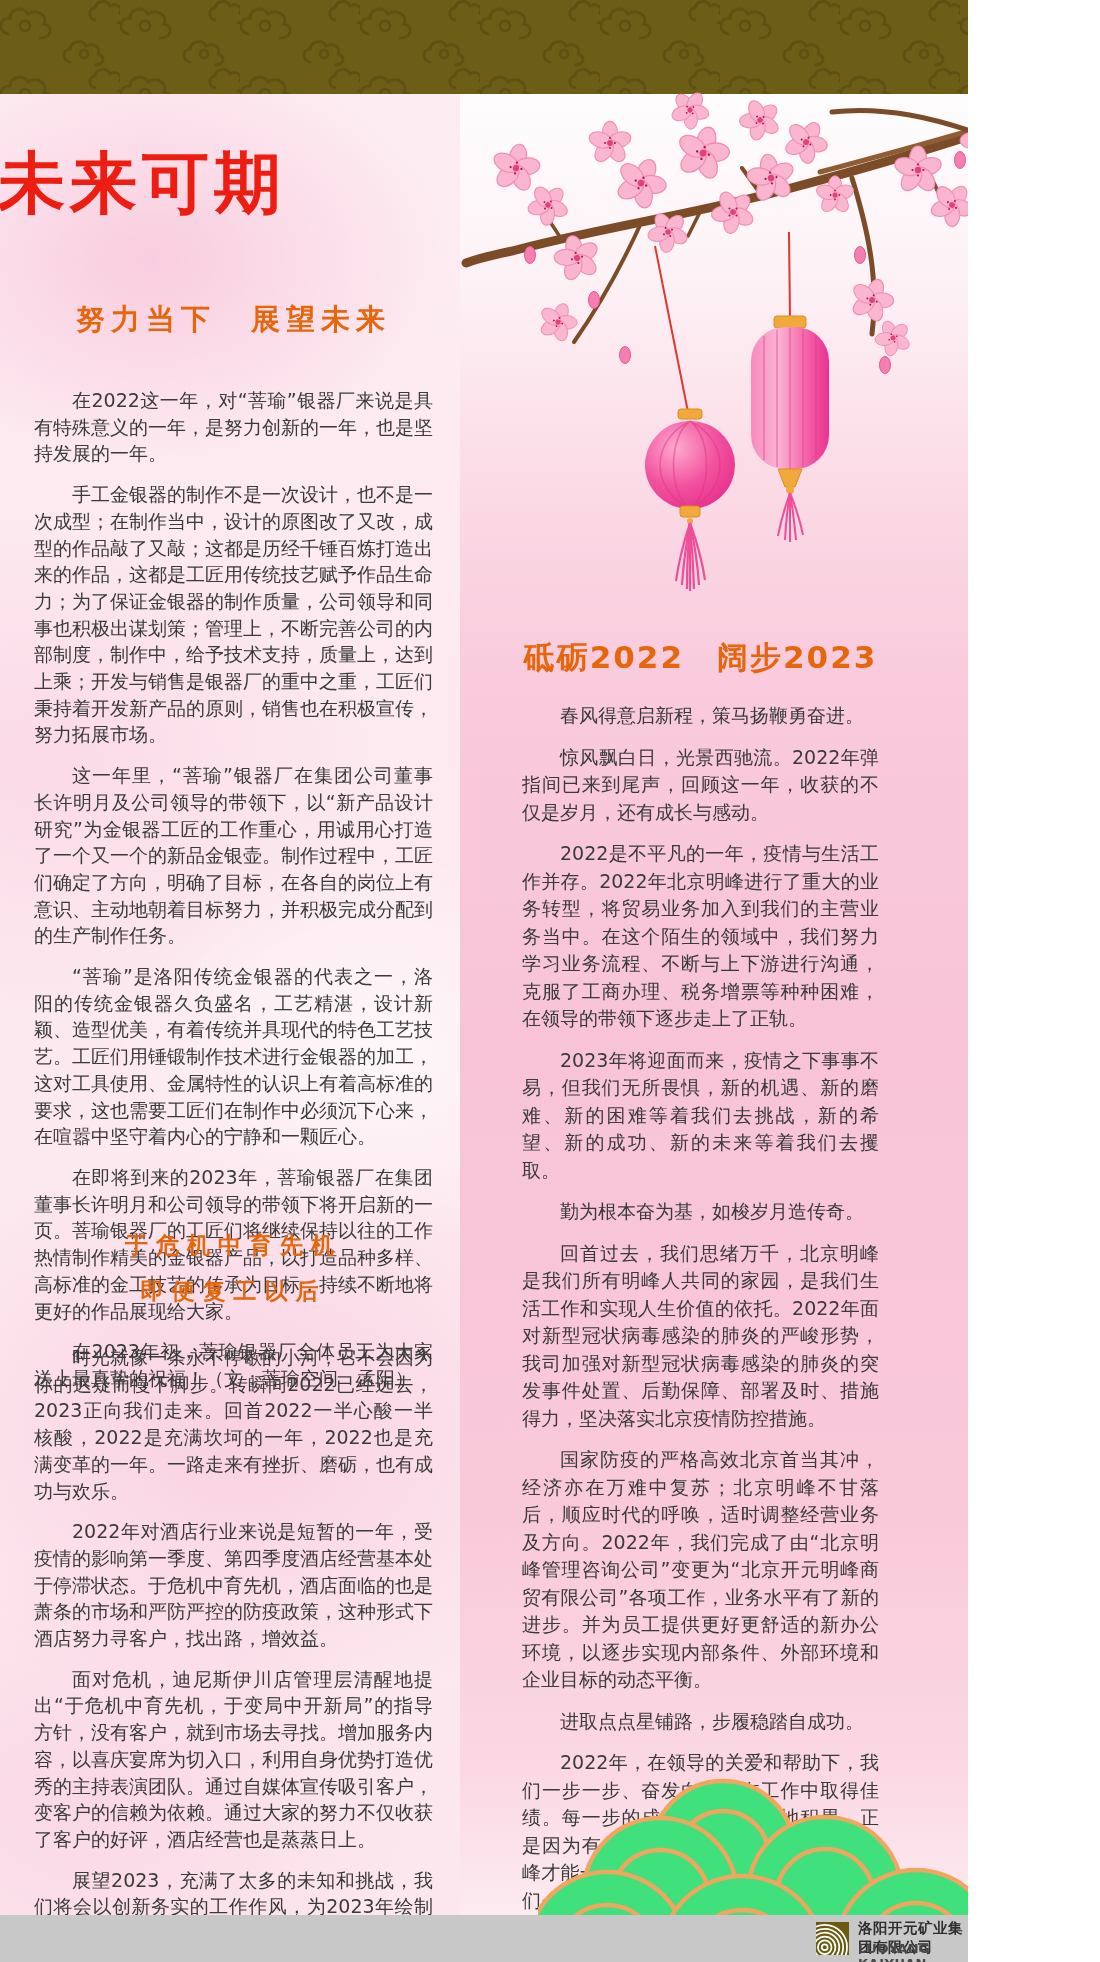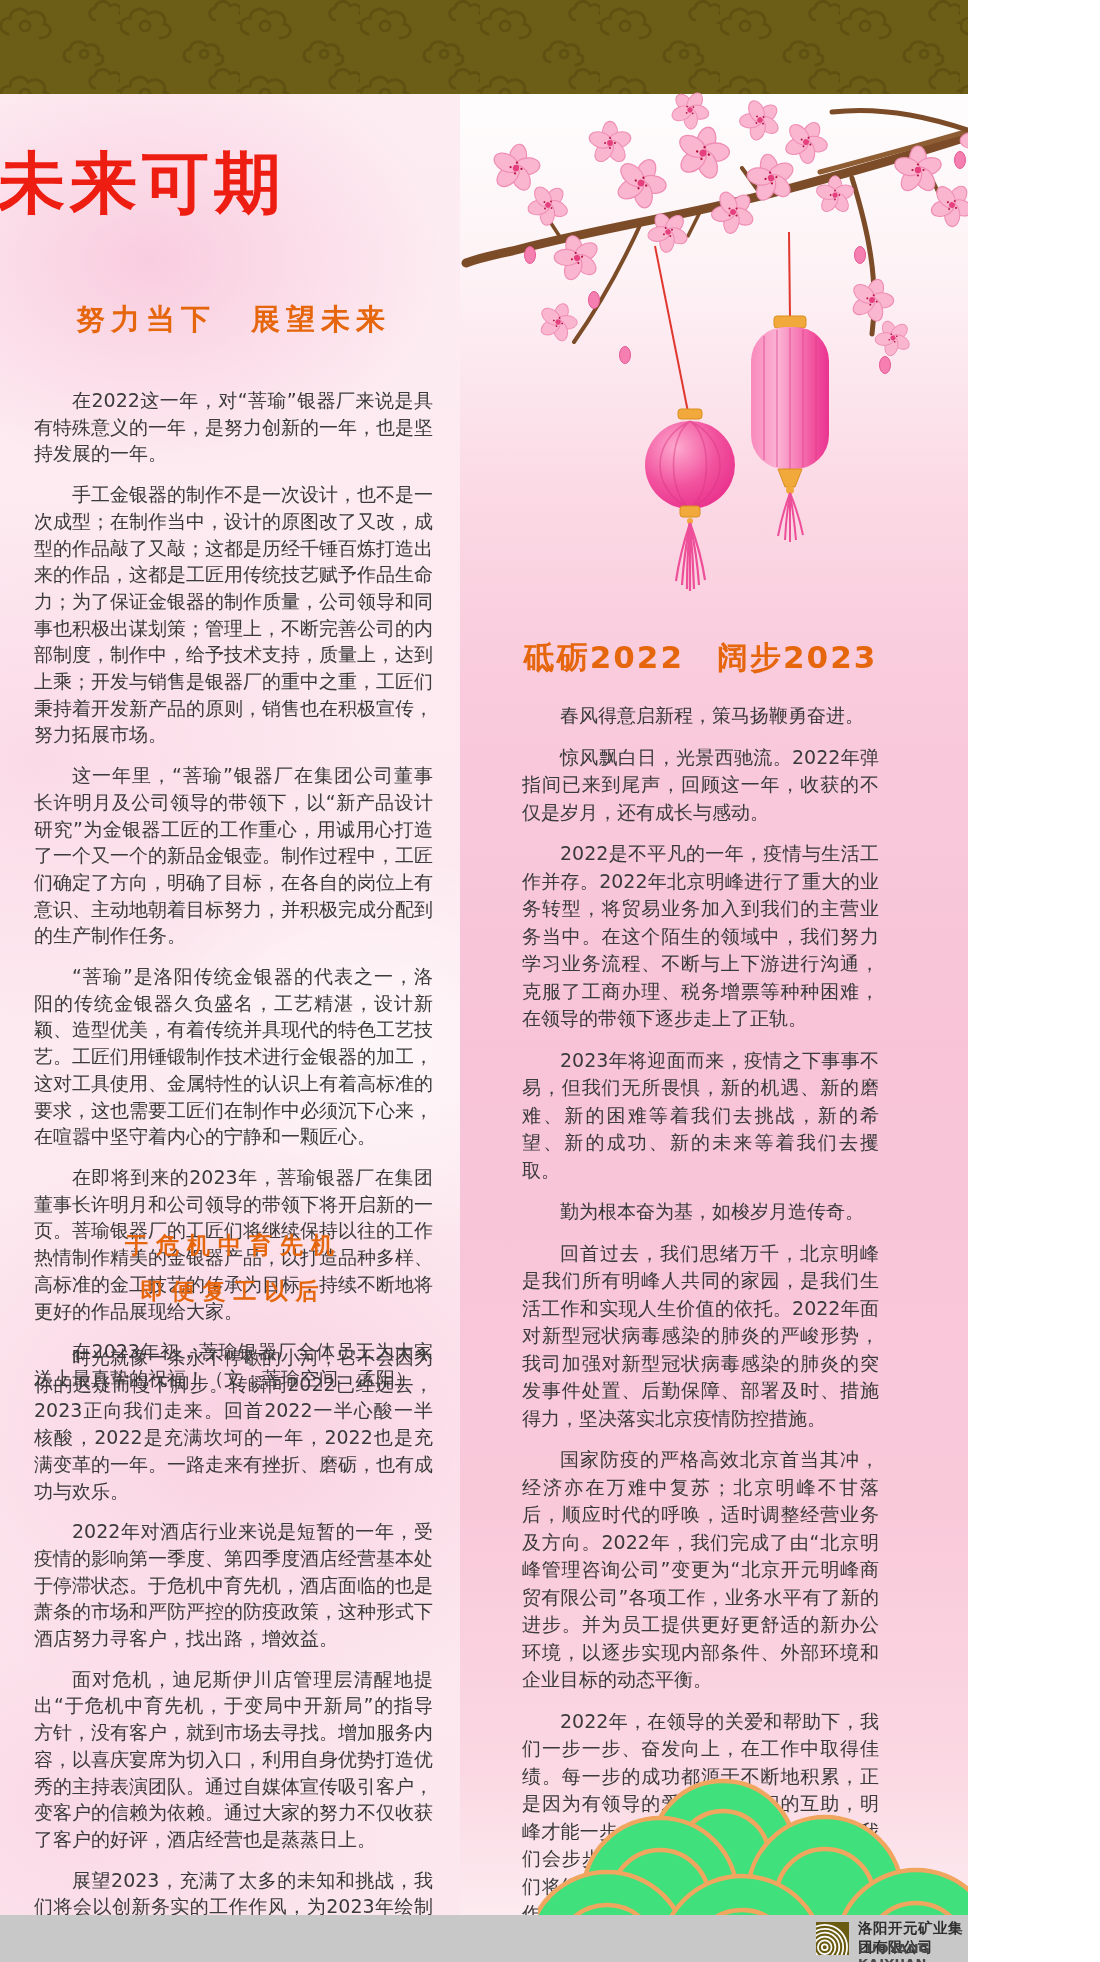--- a/index.html
+++ b/index.html
@@ -210,20 +210,21 @@
   <section>
     <h2 class="ah a3h">砥砺2022　阔步2023</h2>
     <div class="abody a3b">
         <p>春风得意启新程，策马扬鞭勇奋进。</p>
         <p>惊风飘白日，光景西驰流。2022年弹指间已来到尾声，回顾这一年，收获的不仅是岁月，还有成长与感动。</p>
         <p>2022是不平凡的一年，疫情与生活工作并存。2022年北京明峰进行了重大的业务转型，将贸易业务加入到我们的主营业务当中。在这个陌生的领域中，我们努力学习业务流程、不断与上下游进行沟通，克服了工商办理、税务增票等种种困难，在领导的带领下逐步走上了正轨。</p>
         <p>2023年将迎面而来，疫情之下事事不易，但我们无所畏惧，新的机遇、新的磨难、新的困难等着我们去挑战，新的希望、新的成功、新的未来等着我们去攫取。</p>
         <p>勤为根本奋为基，如梭岁月造传奇。</p>
         <p>回首过去，我们思绪万千，北京明峰是我们所有明峰人共同的家园，是我们生活工作和实现人生价值的依托。2022年面对新型冠状病毒感染的肺炎的严峻形势，我司加强对新型冠状病毒感染的肺炎的突发事件处置、后勤保障、部署及时、措施得力，坚决落实北京疫情防控措施。</p>
         <p>国家防疫的严格高效北京首当其冲，经济亦在万难中复苏；北京明峰不甘落后，顺应时代的呼唤，适时调整经营业务及方向。2022年，我们完成了由“北京明峰管理咨询公司”变更为“北京开元明峰商贸有限公司”各项工作，业务水平有了新的进步。并为员工提供更好更舒适的新办公环境，以逐步实现内部条件、外部环境和企业目标的动态平衡。</p>
+        <p>进取点点星铺路，步履稳踏自成功。</p>
         <p>2022年，在领导的关爱和帮助下，我们一步一步、奋发向上，在工作中取得佳绩。每一步的成功都源于不断地积累，正是因为有领导的爱护和同事间的互助，明峰才能一步一个脚印走到今天。2023年我们会步步坚持，步步努力，认真上进。我们将继续在上级领导的带领下，以业务工作为中心，立足岗位，努力奋进认真完成上级交代的各项任务。在此感谢公司，因为有梦我们相聚一起，机遇与挑战并存，撒播一年的汗水收获一路的辉煌。</p>
         <p>砥砺前行，再续新篇。</p>
         <p>新的一年，我们将加强学习，提升专业技能，提升工作方法和能力，提高工作效率，为公司添砖加瓦。展望未来，我们相信新征程是充满光荣与梦想的远行，那就让我们带着理想与信念在各自岗位上用奋斗者的实干与担当，创造2023年崭新的篇章。（文：北京明峰　史红茹）</p>
       </div>
   </section>
 
   <div class="clouds-wrap">
     <svg width="445" height="139" viewBox="0 0 445 139">
       <g stroke="#f0a65f" stroke-width="4.5" fill="#40e17c">
         <circle cx="185" cy="77" r="72"></circle>

